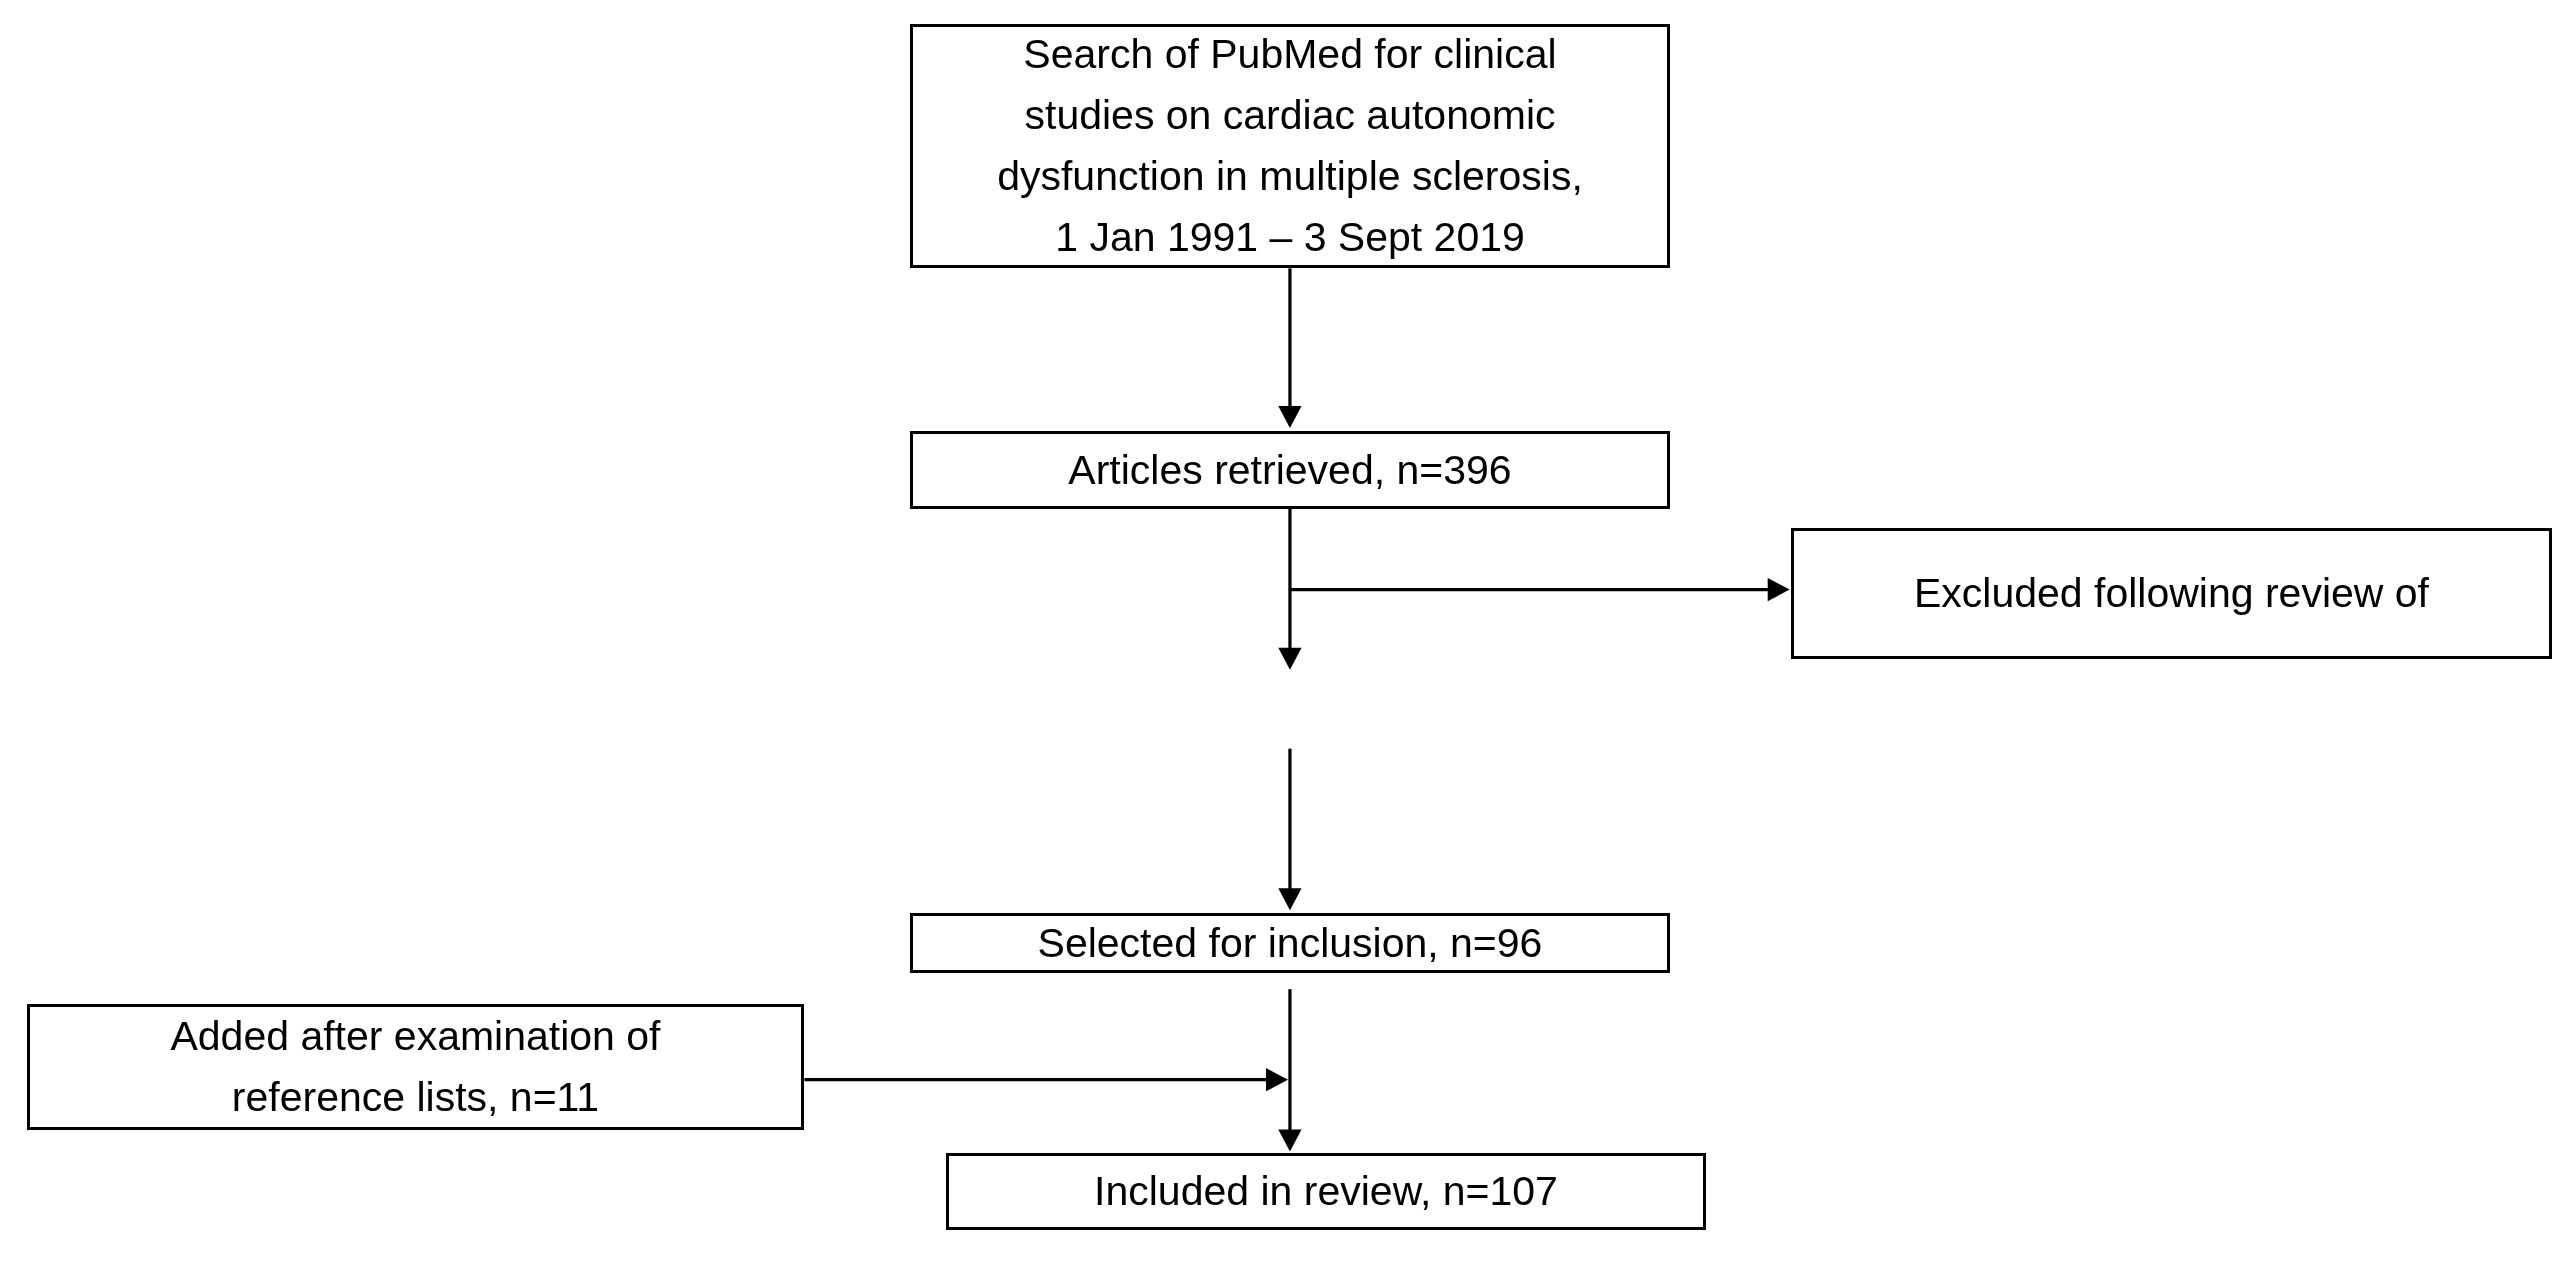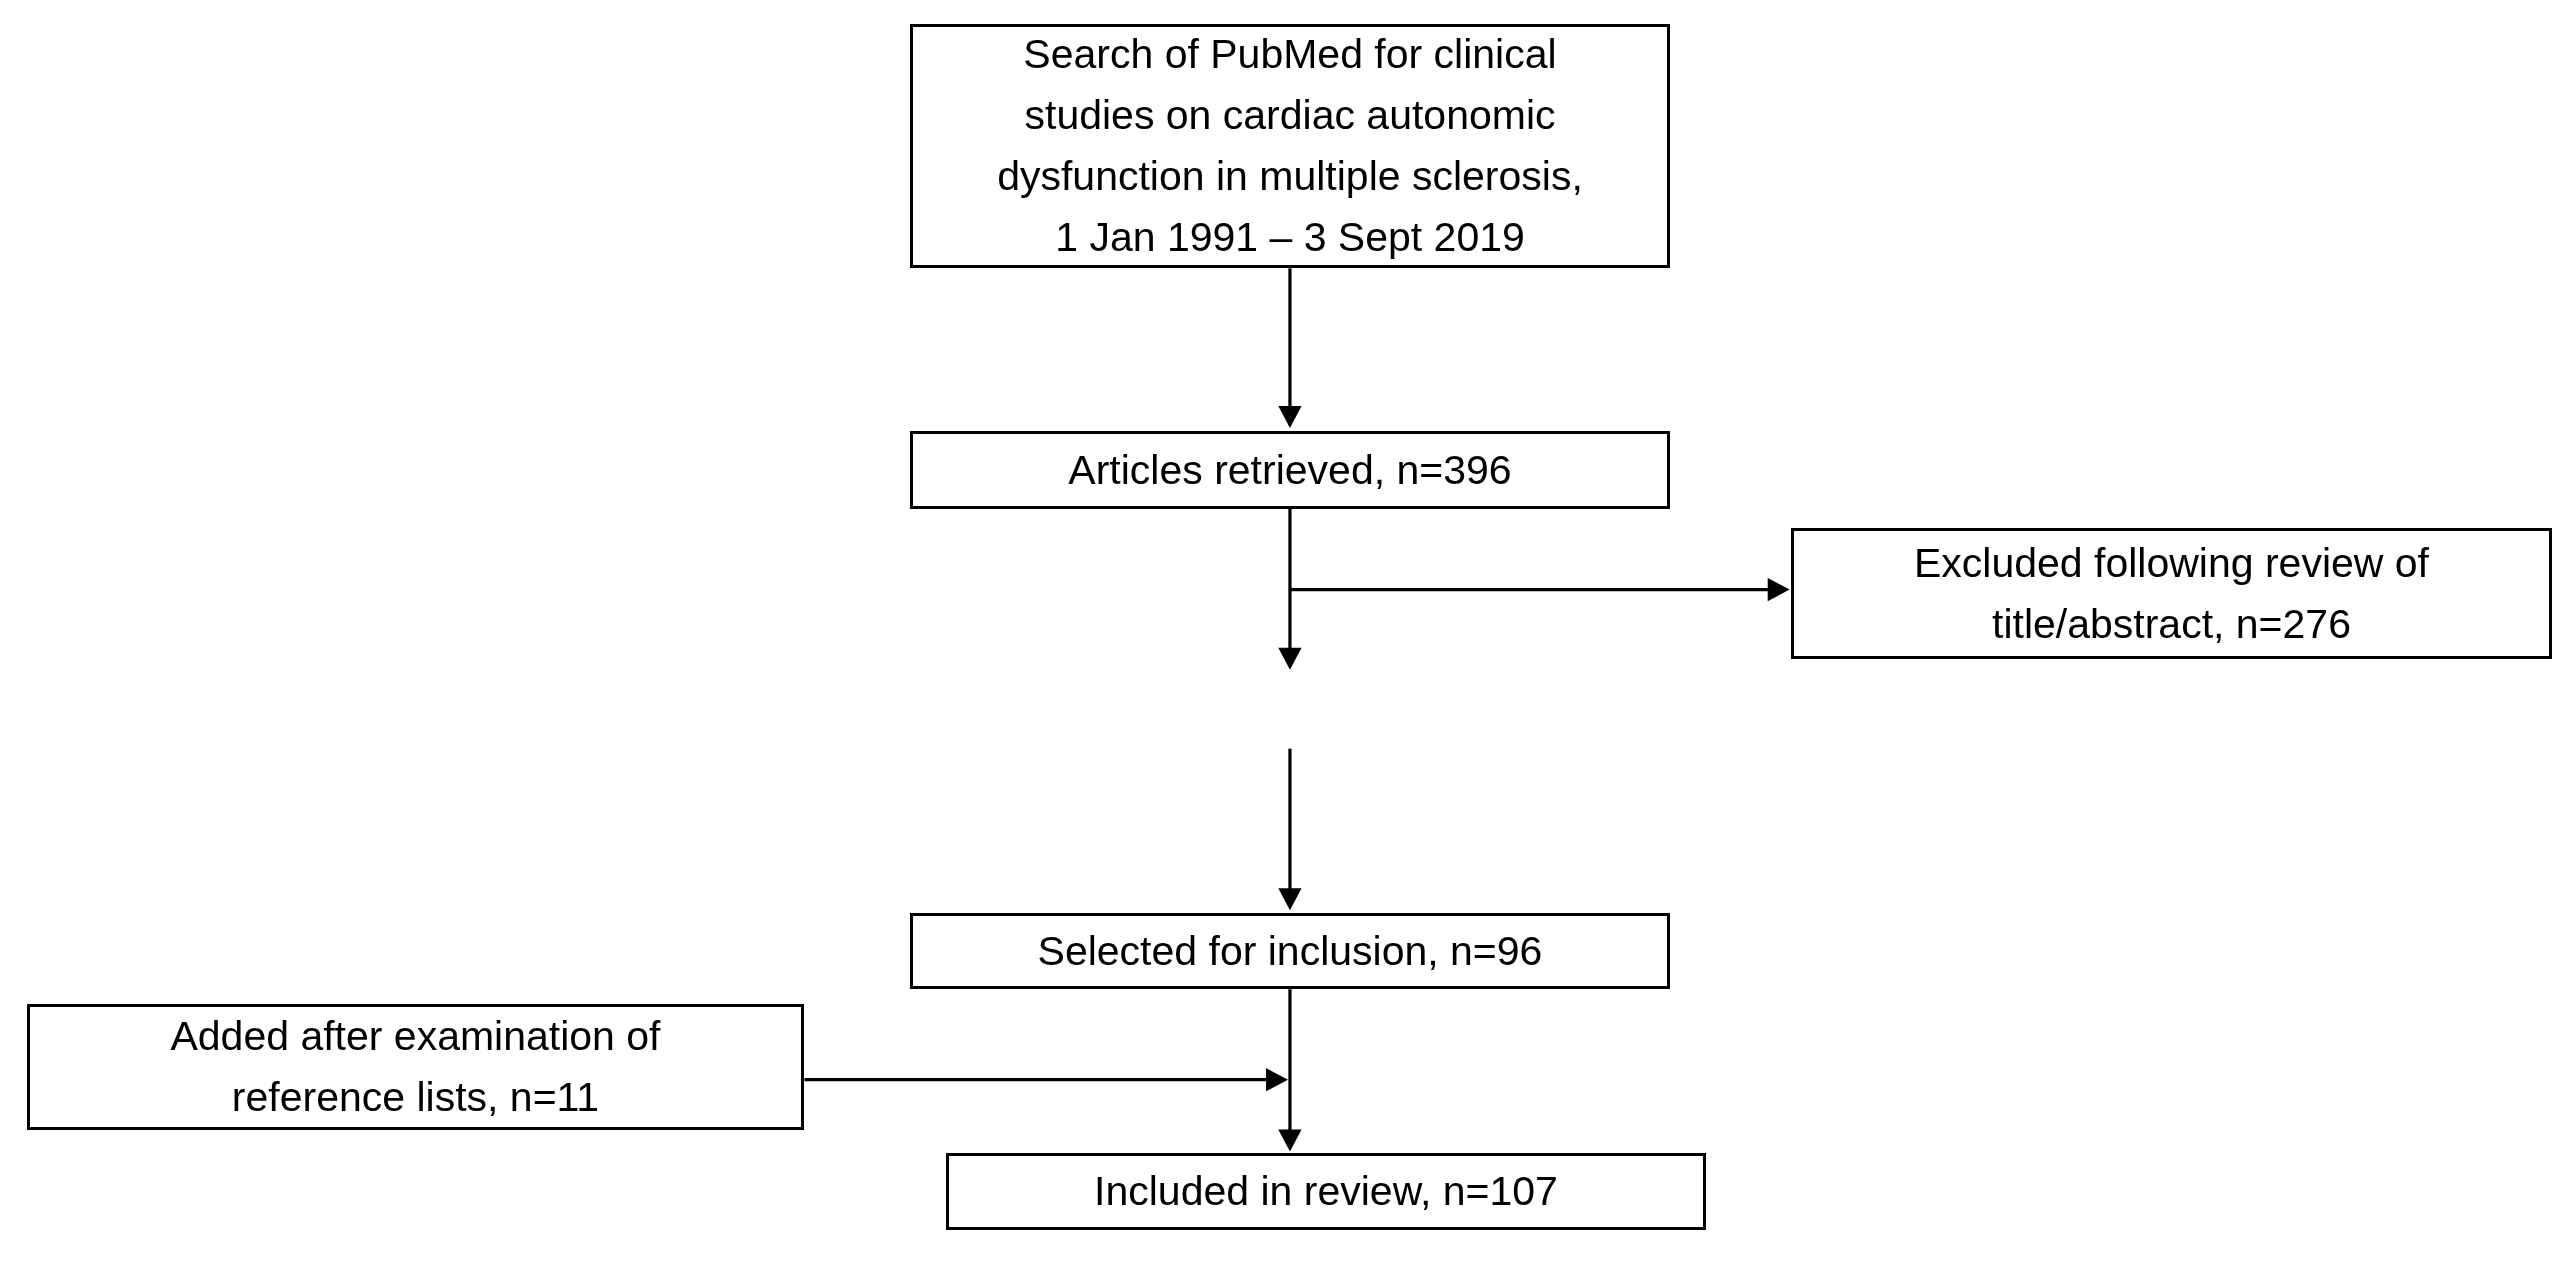--- a/index.html
+++ b/index.html
@@ -34,21 +34,21 @@
     justify-content: center;
     text-align: center;
     font-size: 41px;
     line-height: 61px;
     white-space: nowrap;
   }
   .n-search   { left: 910px; top: 24px;   width: 760px; height: 244px; }
   .n-retrieved{ left: 910px; top: 431px;  width: 760px; height: 78px; }
   .n-excluded { left: 1791px; top: 528px;  width: 761px; height: 131px; }
   .n-fulltext { left: 910px; top: 671px; width: 760px; height: 78px; }
-  .n-selected { left: 910px; top: 913px; width: 760px; height: 76px; }
+  .n-selected { left: 910px; top: 913px; width: 760px; height: 60px; }
   .n-added    { left: 27px;   top: 1004px; width: 777px; height: 126px; }
   .n-included { left: 910px; top: 1153px; width: 760px; height: 77px; margin-left: 36px; }
   .conn {
     stroke: #000000;
     stroke-width: 5px;
     fill: none;
   }
   .arrowhead {
     fill: #000000;
     stroke: none;
@@ -86,21 +86,20 @@
     <div>dysfunction in multiple sclerosis,</div>
     <div>1 Jan 1991 – 3 Sept 2019</div>
   </div>
 
   <div class="node n-retrieved">
     <div>Articles retrieved, n=396</div>
   </div>
 
   <div class="node n-excluded">
     <div>Excluded following review of</div>
-    <div>title/abstract, n=276</div>
   </div>
 
 
   <div class="node n-selected">
     <div>Selected for inclusion, n=96</div>
   </div>
 
   <div class="node n-added">
     <div>Added after examination of</div>
     <div>reference lists, n=11</div>

